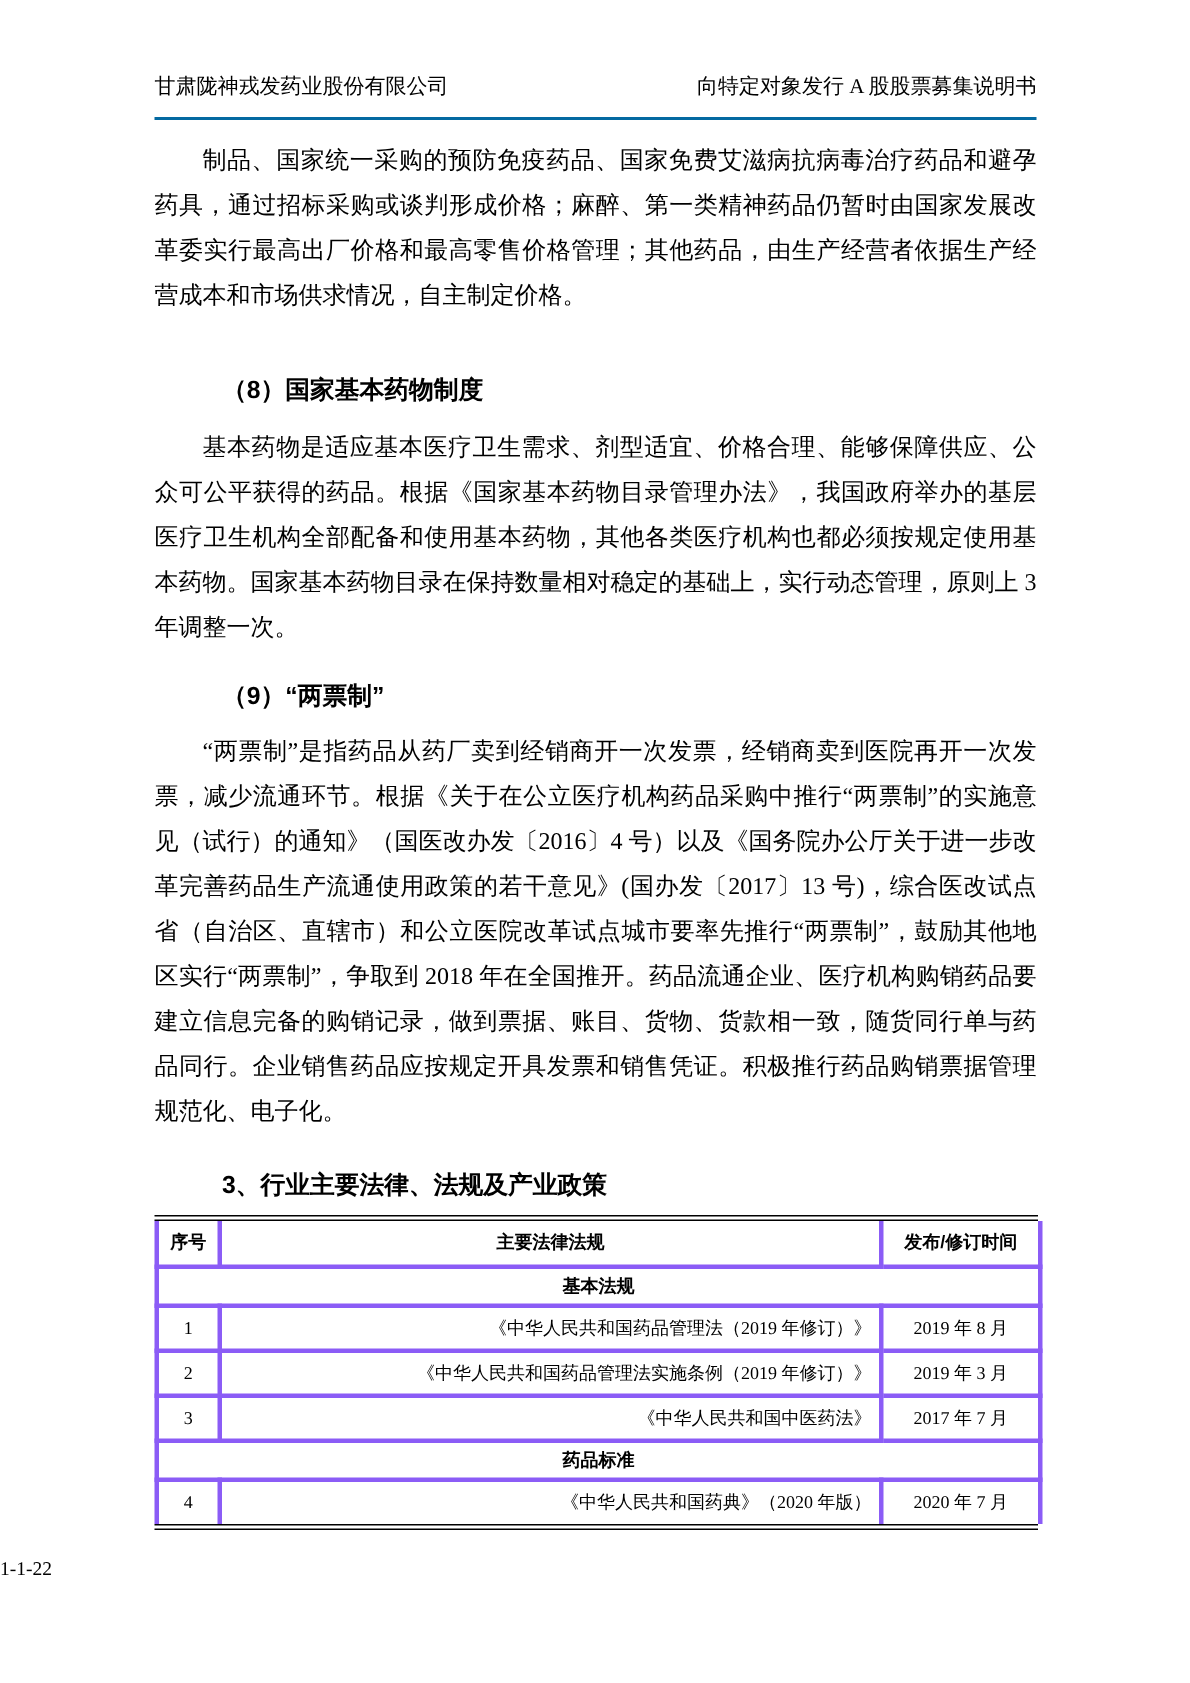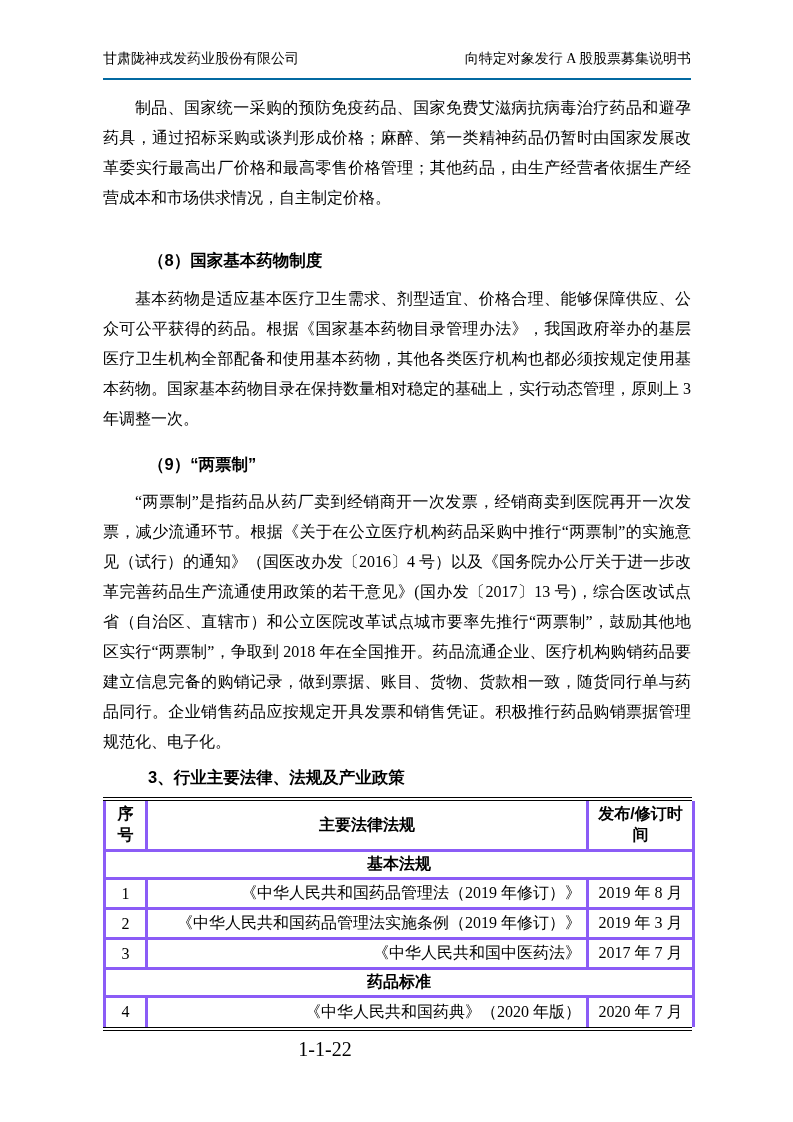--- a/index.html
+++ b/index.html
@@ -38,34 +38,34 @@
   .p3 { margin-top: 12px; }
   .sec-heading {
     font-family: "Liberation Sans", "DejaVu Sans", sans-serif;
     font-weight: bold;
     font-size: 16.5px;
     line-height: 22px;
     padding-left: 45px;
   }
   .h8 { margin-top: 36px; }
   .h9 { margin-top: 19px; }
-  .h3num { margin-top: 9px; }
+  .h3num { margin-top: 22px; }
   .h31 { margin-top: 18px; }
   
   .table-wrap {
     margin-top: 9px;
     border-top: 4px double #000;
     border-bottom: 4px double #000;
     width: 589px;
   }
   table.laws {
     width: 100%;
     border-collapse: collapse;
     table-layout: fixed;
-    font-size: 16px;
+    font-size: 12px;
   }
   table.laws col.c-no   { width: 42px; }
   table.laws col.c-law  { width: 441px; }
   table.laws col.c-date { width: 106px; }
   table.laws th, table.laws td {
     border: 3px solid #8b5cf6;
     vertical-align: middle;
   }
   table.laws tr:first-child th { border-top: none; }
   table.laws tr:last-child td { border-bottom: none; }
@@ -85,22 +85,22 @@
   }
   tr.law-row td { height: 30px; padding: 3px 5px; }
   td.cell-no   { text-align: center; }
   td.cell-law  { text-align: right; padding-left: 11px !important; }
   td.cell-date { text-align: center; }
   
   .footer {
     position: absolute;
     top: 1038px; left: 0;
     width: 650px;
-    text-align: center;
-    font-size: 20px;
+    text-align: left;
+    font-size: 13px;
   }
 </style>
 </head>
 <body>
 
 <div class="page">
 
   <div class="header">
     <span>甘肃陇神戎发药业股份有限公司</span>
     <span>向特定对象发行 A 股股票募集说明书</span>

